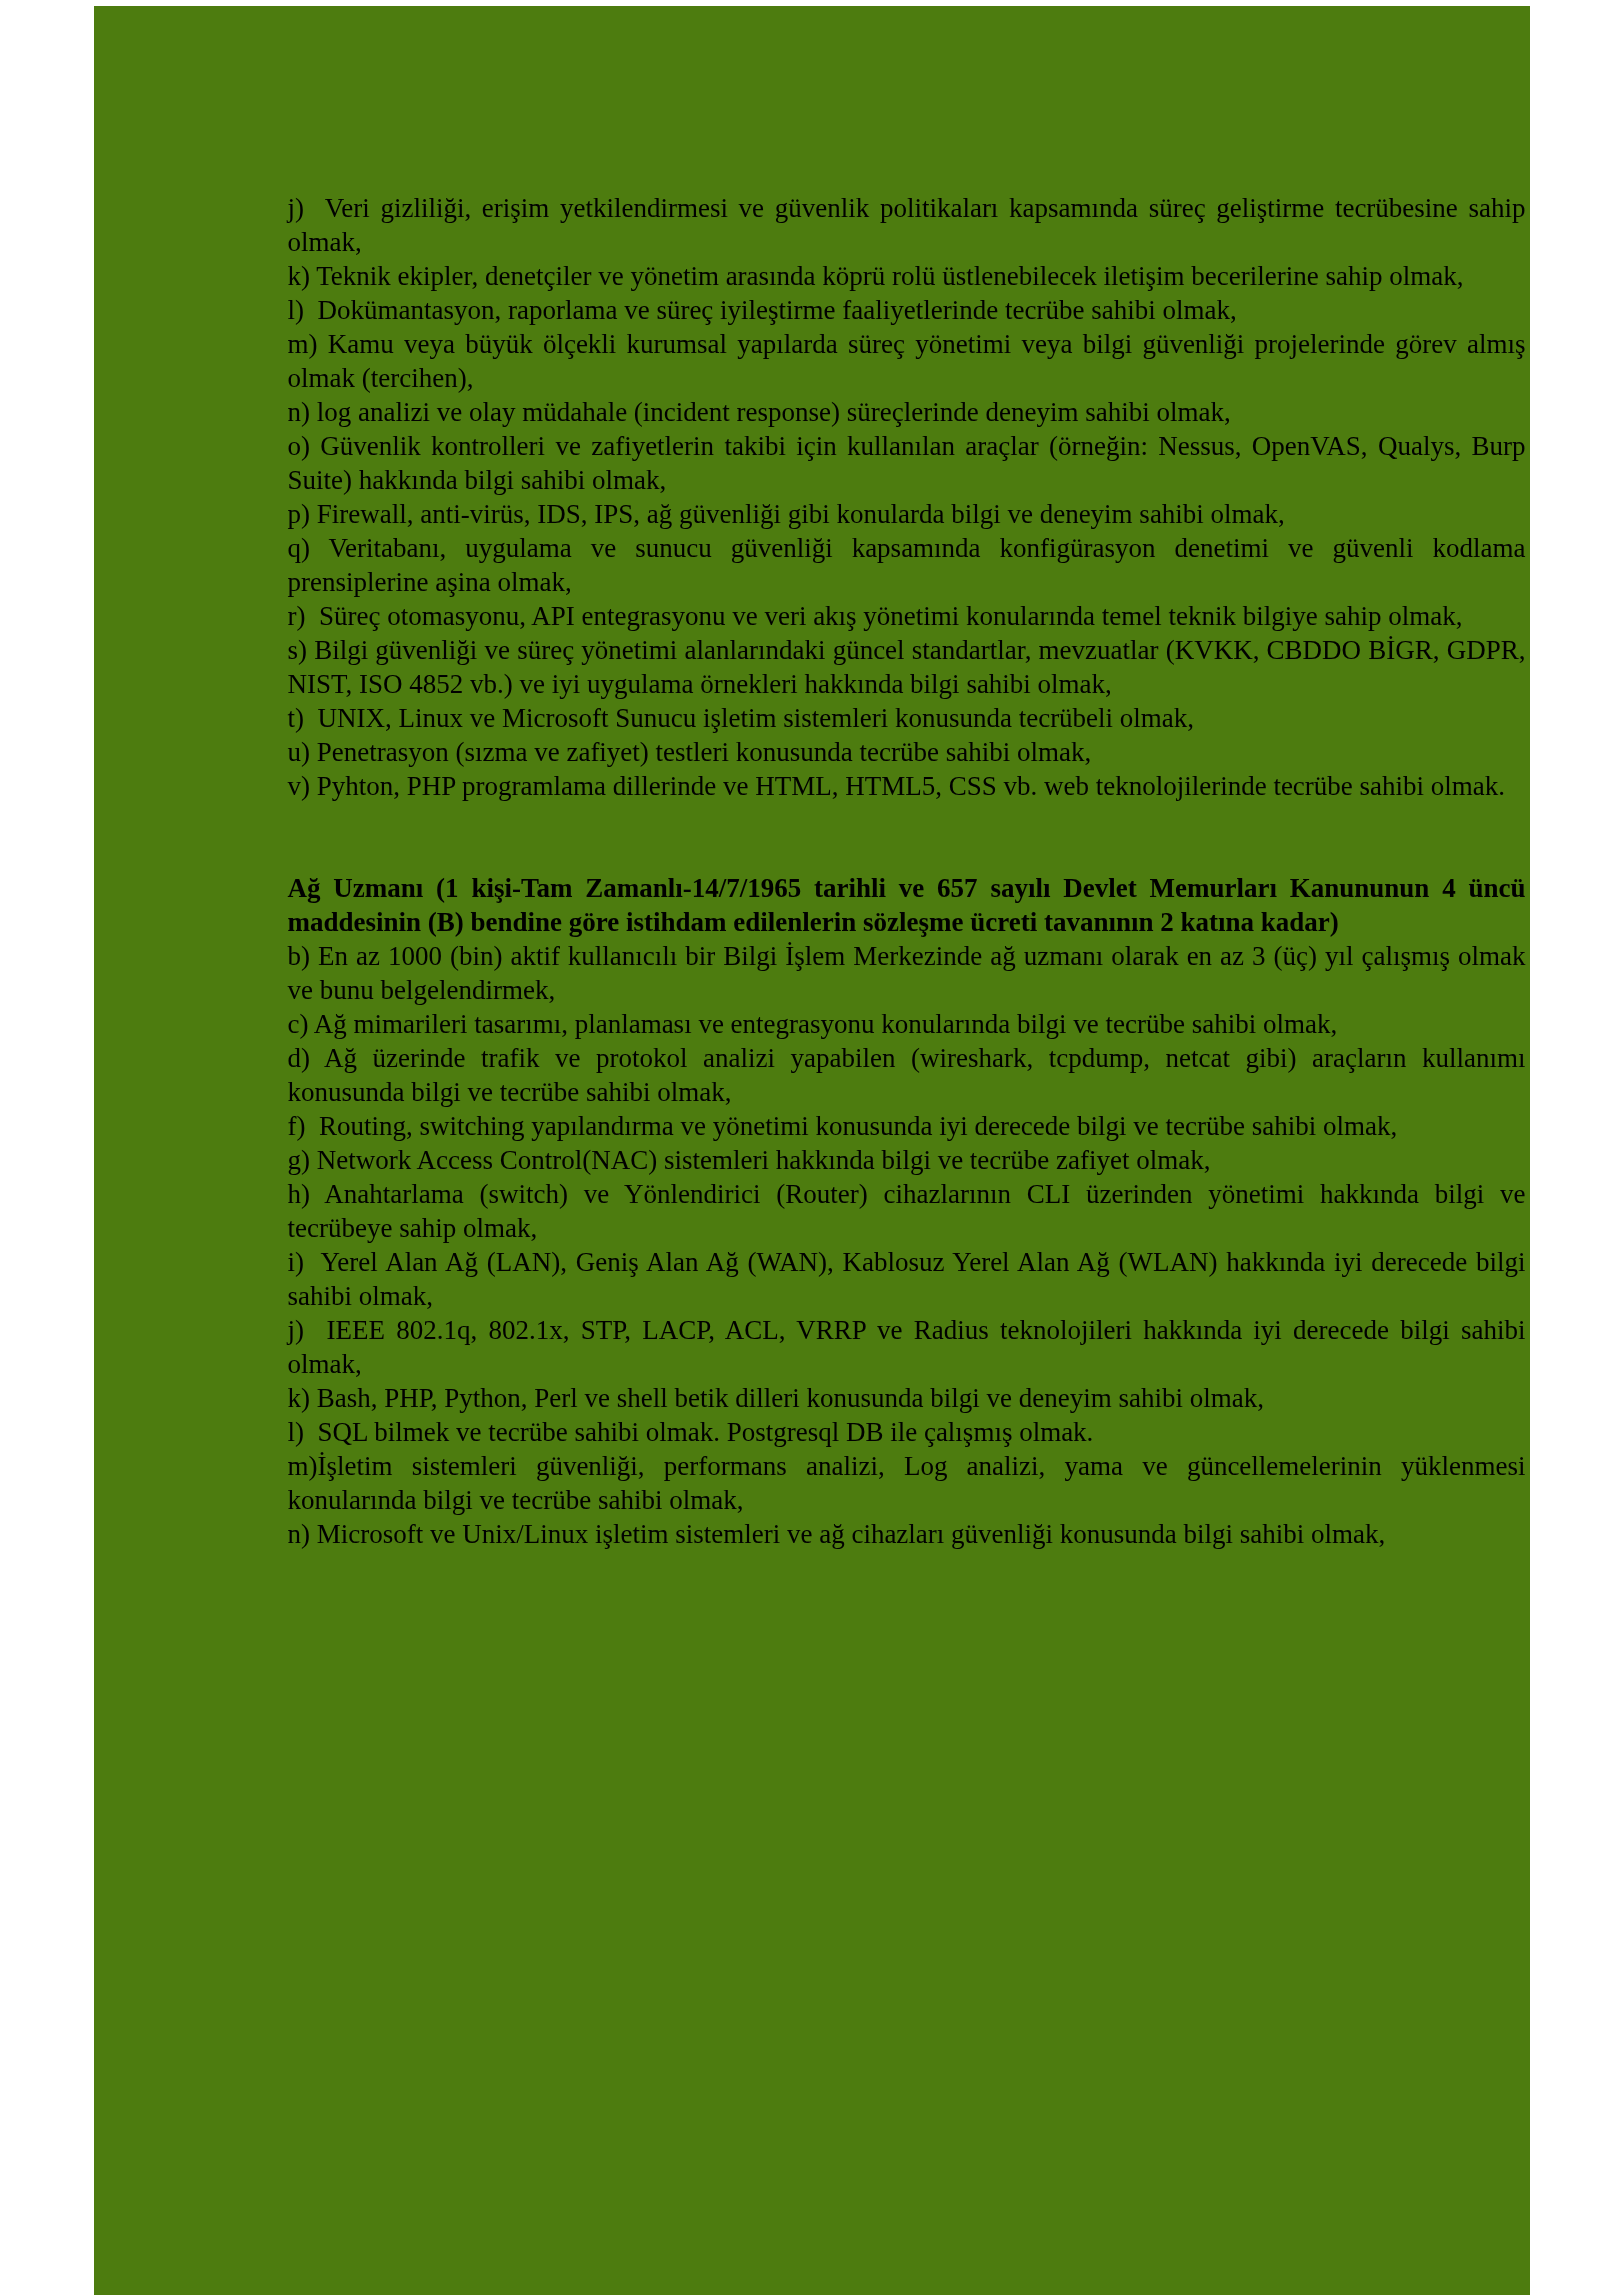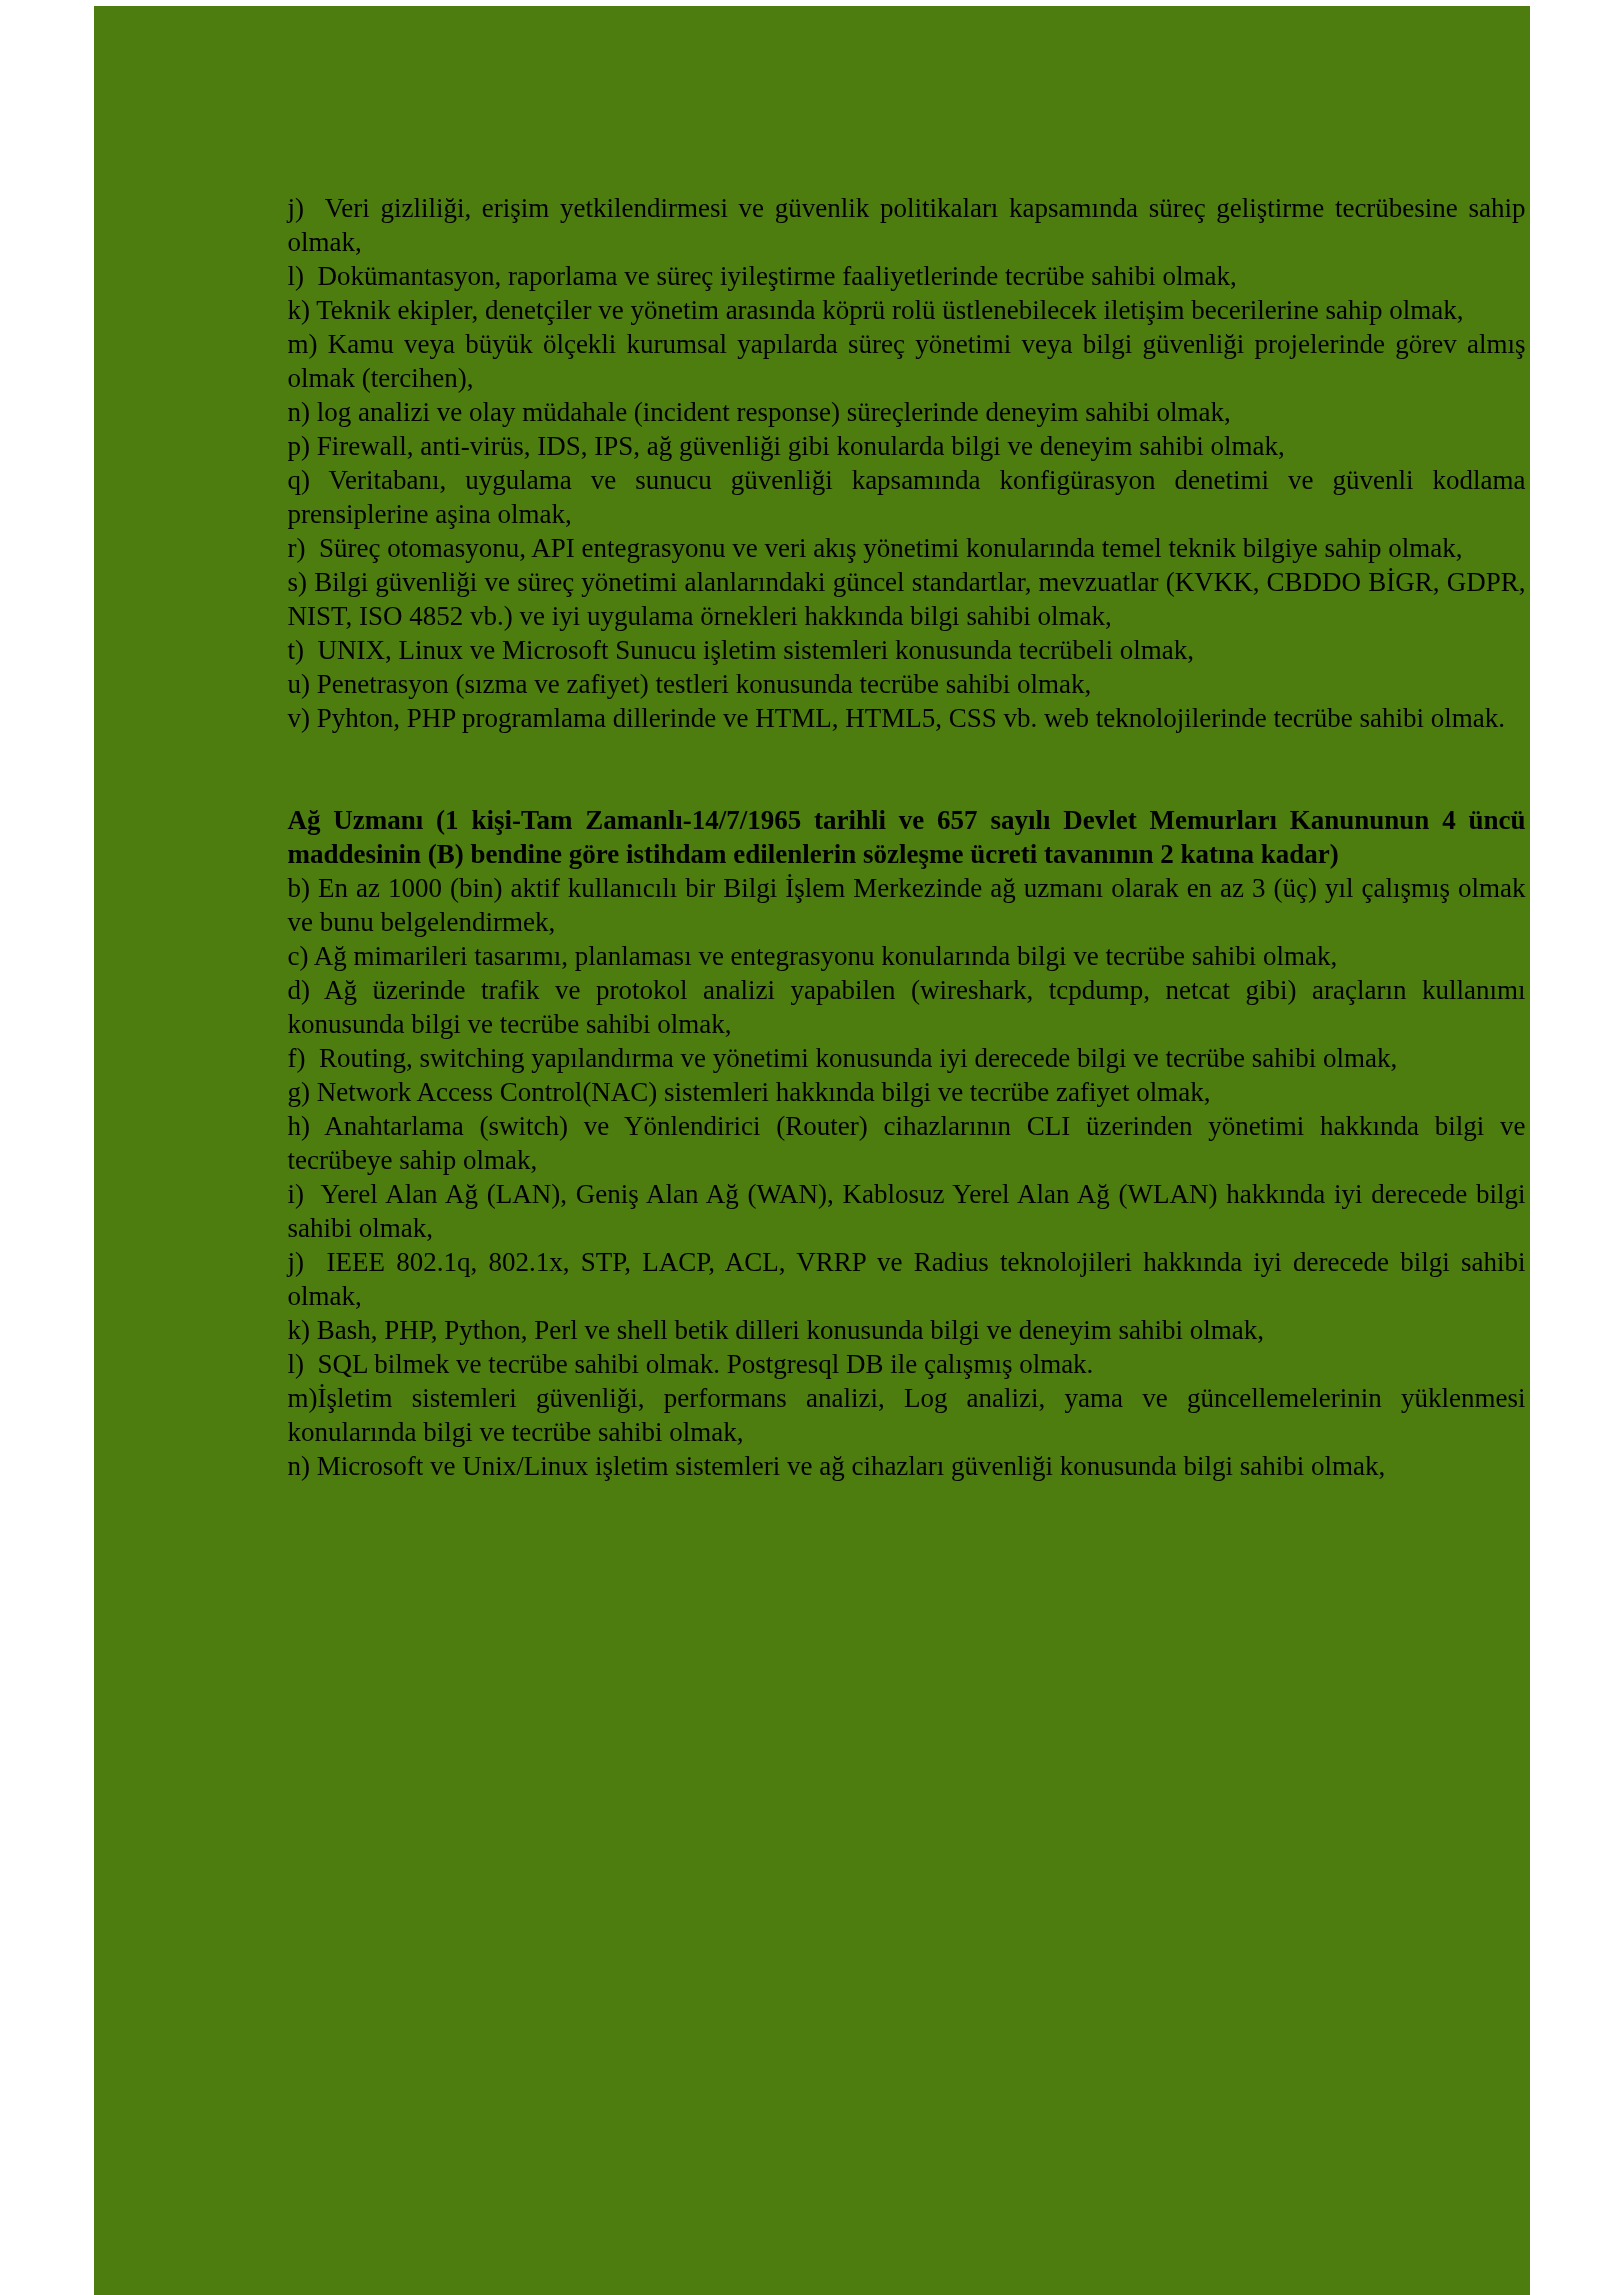--- a/index.html
+++ b/index.html
@@ -44,24 +44,25 @@
   }
 </style>
 </head>
 <body>
 
 <div class="page">
   <div class="content">
 
     <div>
       <p class="para">j)  Veri gizliliği, erişim yetkilendirmesi ve güvenlik politikaları kapsamında süreç geliştirme tecrübesine sahip olmak,</p>
+      <p class="para">k) Teknik ekipler, denetçiler ve yönetim arasında köprü rolü üstlenebilecek iletişim becerilerine sahip olmak,</p>
       <p class="para">l)  Dokümantasyon, raporlama ve süreç iyileştirme faaliyetlerinde tecrübe sahibi olmak,</p>
-      <p class="para">k) Teknik ekipler, denetçiler ve yönetim arasında köprü rolü üstlenebilecek iletişim becerilerine sahip olmak,</p>
       <p class="para">m) Kamu veya büyük ölçekli kurumsal yapılarda süreç yönetimi veya bilgi güvenliği projelerinde görev almış olmak (tercihen),</p>
       <p class="para">n) log analizi ve olay müdahale (incident response) süreçlerinde deneyim sahibi olmak,</p>
+      <p class="para">o) Güvenlik kontrolleri ve zafiyetlerin takibi için kullanılan araçlar (örneğin: Nessus, OpenVAS, Qualys, Burp Suite) hakkında bilgi sahibi olmak,</p>
       <p class="para">p) Firewall, anti-virüs, IDS, IPS, ağ güvenliği gibi konularda bilgi ve deneyim sahibi olmak,</p>
       <p class="para">q) Veritabanı, uygulama ve sunucu güvenliği kapsamında konfigürasyon denetimi ve güvenli kodlama prensiplerine aşina olmak,</p>
       <p class="para">r)  Süreç otomasyonu, API entegrasyonu ve veri akış yönetimi konularında temel teknik bilgiye sahip olmak,</p>
       <p class="para">s) Bilgi güvenliği ve süreç yönetimi alanlarındaki güncel standartlar, mevzuatlar (KVKK, CBDDO BİGR, GDPR, NIST, ISO 4852 vb.) ve iyi uygulama örnekleri hakkında bilgi sahibi olmak,</p>
       <p class="para">t)  UNIX, Linux ve Microsoft Sunucu işletim sistemleri konusunda tecrübeli olmak,</p>
       <p class="para">u) Penetrasyon (sızma ve zafiyet) testleri konusunda tecrübe sahibi olmak,</p>
       <p class="para">v) Pyhton, PHP programlama dillerinde ve HTML, HTML5, CSS vb. web teknolojilerinde tecrübe sahibi olmak.</p>
     </div>
 
     <div class="spacer"></div>

